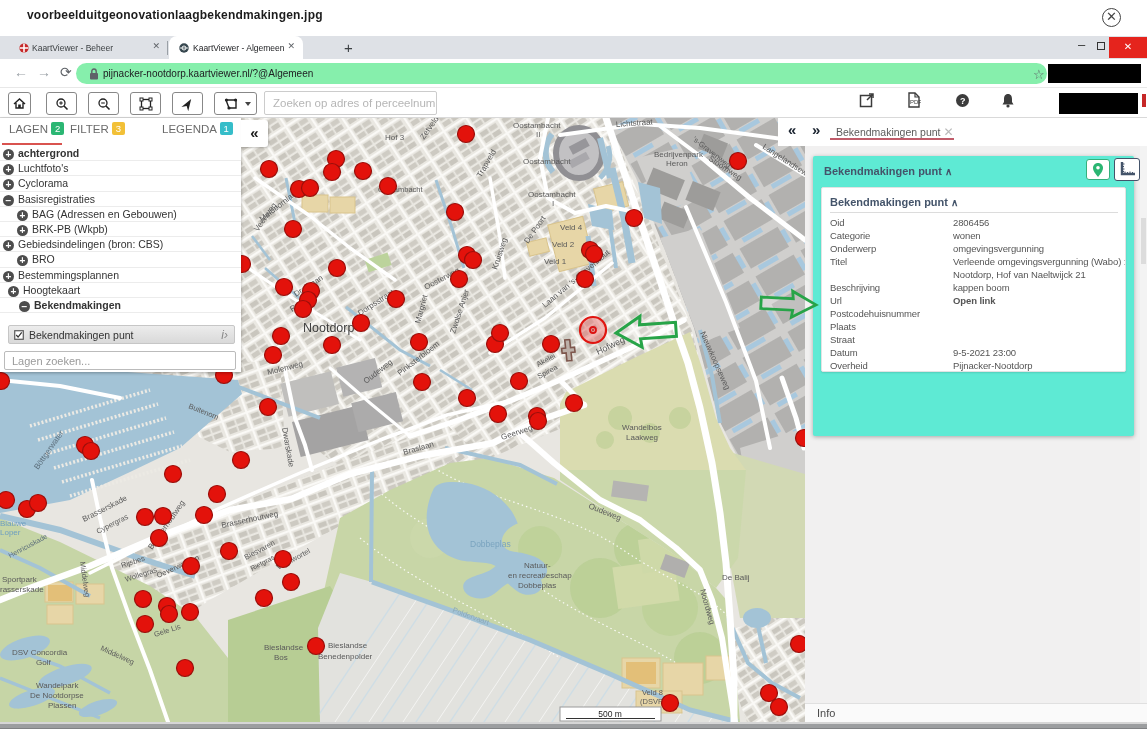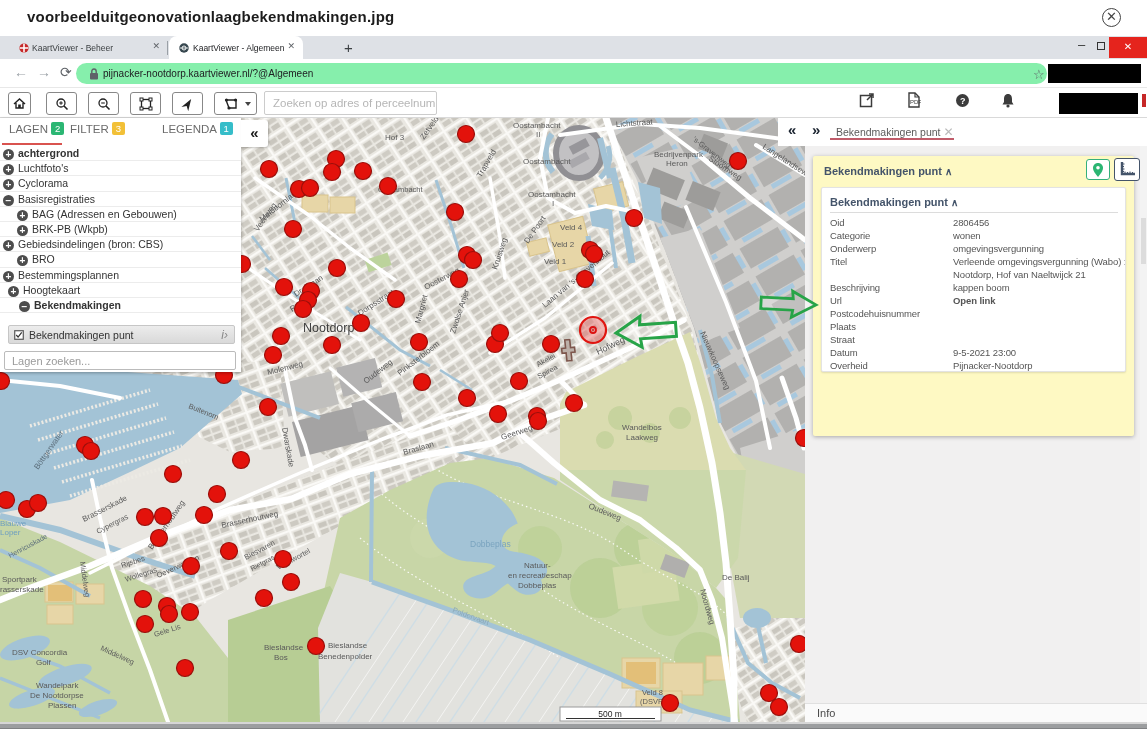--- a/index.html
+++ b/index.html
@@ -1,21 +1,21 @@
 <!DOCTYPE html>
 <html><head><meta charset="utf-8">
 <style>
 * { margin:0; padding:0; box-sizing:border-box; }
 html,body { width:1147px; height:729px; overflow:hidden; font-family:"Liberation Sans",sans-serif; background:#fff; }
 #page { position:relative; width:1147px; height:729px; }
 .abs { position:absolute; }
 
 
 #hdr { left:0; top:0; width:1147px; height:36px; background:#fff; }
-#hdr .title { position:absolute; left:27px; top:8px; font-size:15px; font-weight:bold; color:#1c1c1c; letter-spacing:0.2px; }
+#hdr .title { position:absolute; left:27px; top:8px; font-size:12px; font-weight:bold; color:#1c1c1c; letter-spacing:0.2px; }
 #hdr .cx { position:absolute; right:26px; top:8px; width:19px; height:19px; border:1.6px solid #444; border-radius:50%; color:#444; text-align:center; line-height:16px; font-size:13px; }
 
 
 #tabs { left:0; top:36px; width:1147px; height:23px; background:#dee1e6; }
 .tab1 { position:absolute; left:8px; top:0; width:160px; height:23px; font-size:8.5px; color:#3c4043; }
 .tab1 .sep { position:absolute; right:0; top:5px; width:1px; height:14px; background:#9aa0a6; }
 .tab2 { position:absolute; left:169px; top:0; width:134px; height:23px; background:#fff; border-radius:8px 8px 0 0; font-size:8.5px; color:#202124; }
 .tabtxt { position:absolute; left:24px; top:7px; white-space:nowrap; overflow:hidden; max-width:124px; }
 .tabx { position:absolute; right:8px; top:5px; font-size:9px; color:#5f6368; }
 .tplus { position:absolute; left:344px; top:3px; font-size:15px; color:#3c4043; }
@@ -61,21 +61,21 @@
 
 #mapcoll { left:241px; top:120px; width:27px; height:27px; background:#fff; border-radius:0 3px 3px 0; box-shadow:1px 1px 2px rgba(0,0,0,0.2); color:#1b1b1b; font-size:15px; font-weight:bold; text-align:center; line-height:26px; }
 
 
 #rp { left:805px; top:118px; width:342px; height:604px; background:#f1f0f0; }
 #rptop { position:absolute; left:-27px; top:0; width:369px; height:28px; background:#fff; }
 #rptop .arr { position:absolute; top:3px; font-size:15px; font-weight:bold; color:#1b2430; letter-spacing:-1px; }
 #rptab { position:absolute; left:58px; top:7px; font-size:10.5px; color:#5a5a5a; }
 #rptab .x { color:#b9b9b9; font-size:12px; }
 #rpunder { position:absolute; left:52px; top:19.5px; width:124px; height:2px; background:#c05c6a; }
-#card1 { position:absolute; left:8px; top:38px; width:321px; height:280px; background:#fef9c3; border-radius:2px; box-shadow:0 1px 4px rgba(0,0,0,0.3);padding-left:31px; }
+#card1 { position:absolute; left:8px; top:38px; width:321px; height:280px; background:#5eead4; border-radius:2px; box-shadow:0 1px 4px rgba(0,0,0,0.3);padding-left:31px; }
 #c1head { position:absolute; left:11px; top:9px; font-size:11px; font-weight:bold; color:#44546a; }
 .caret { font-weight:bold; color:#44546a; font-size:10px; }
 #btnpin { position:absolute; left:273px; top:3px; width:24px; height:21px; border:1.4px solid #35b07c; border-radius:3px; background:#fff; }
 #btnrul { position:absolute; left:301px; top:2px; width:26px; height:23px; border:1.4px solid #44546a; border-radius:3px; background:#fff; }
 #card2 { position:absolute; left:8px; top:31px; width:305px; height:185px; background:#fff; border:1px solid #e3e3e3; border-radius:2px; box-shadow:0 1px 2px rgba(0,0,0,0.12); overflow:hidden; }
 #c2head { position:absolute; left:8px; top:8px; font-size:11px; font-weight:bold; color:#44546a; }
 #c2line { position:absolute; left:8px; top:24px; width:288px; height:1px; background:#dcdcdc; }
 #fields { position:absolute; left:8px; top:28px; width:297px; }
 .frow { display:flex; font-size:9.5px; color:#555; line-height:13px; letter-spacing:-0.1px; }
 .fk { width:123px; flex:none; }

